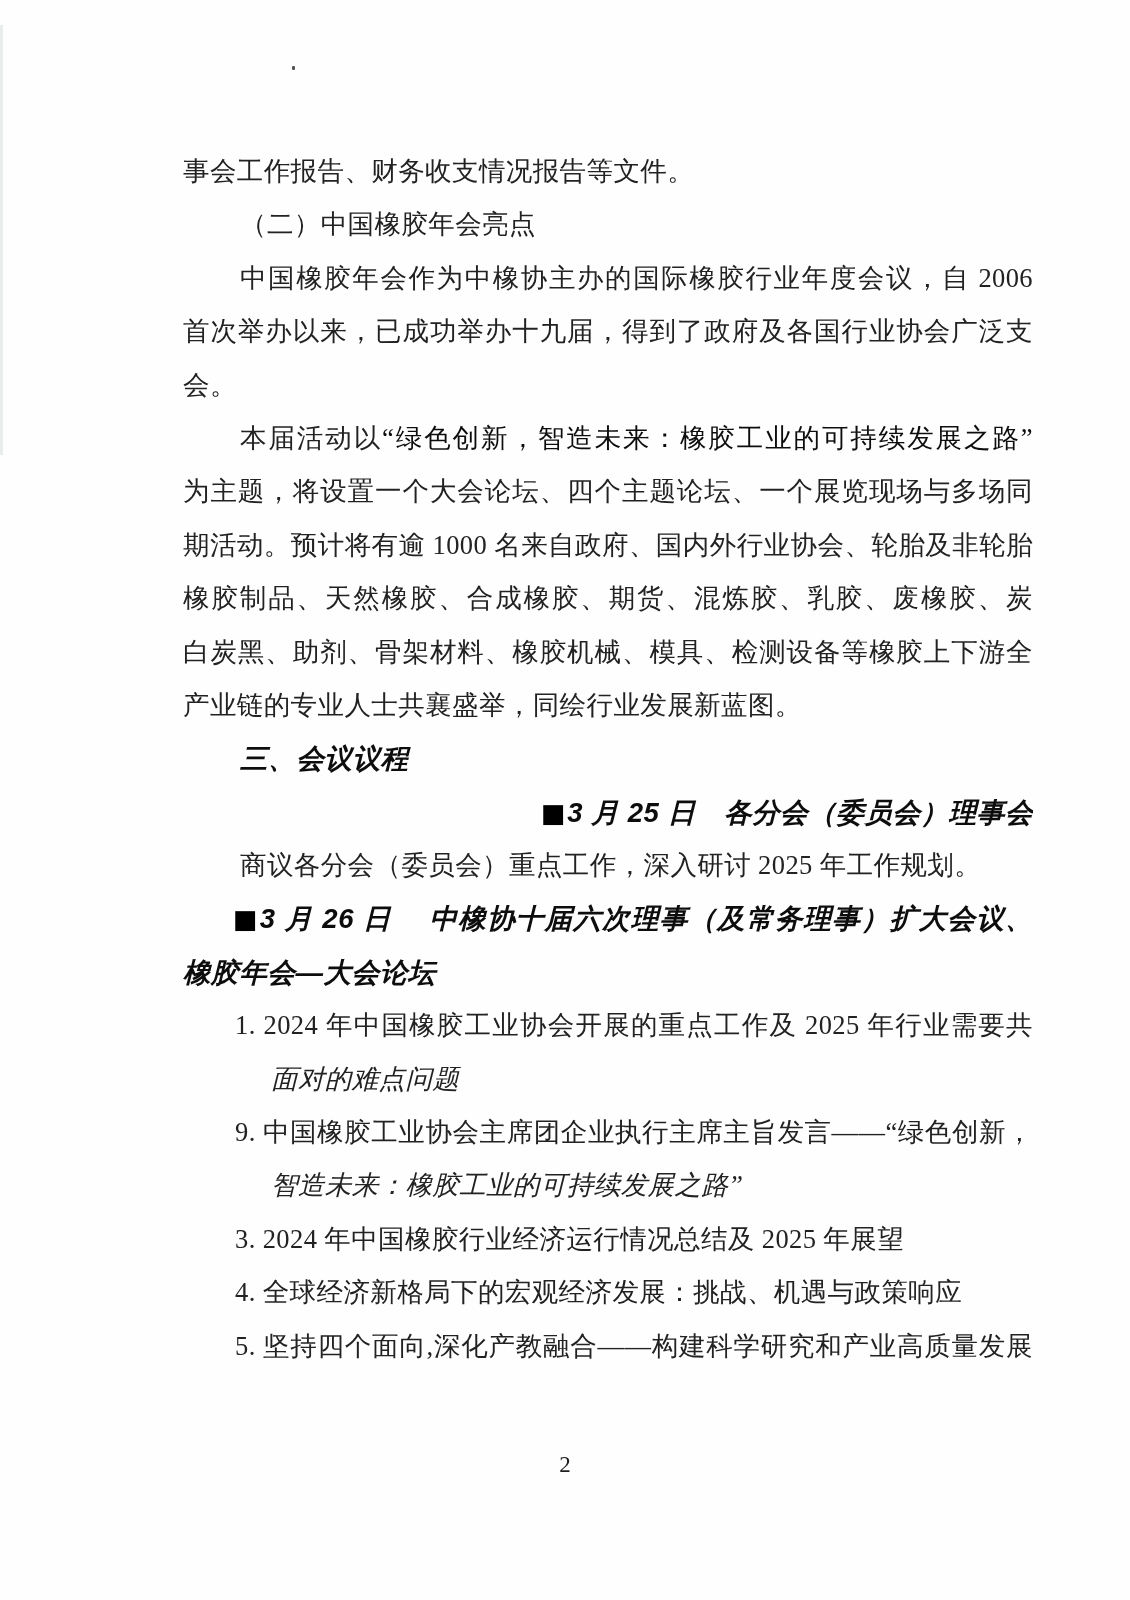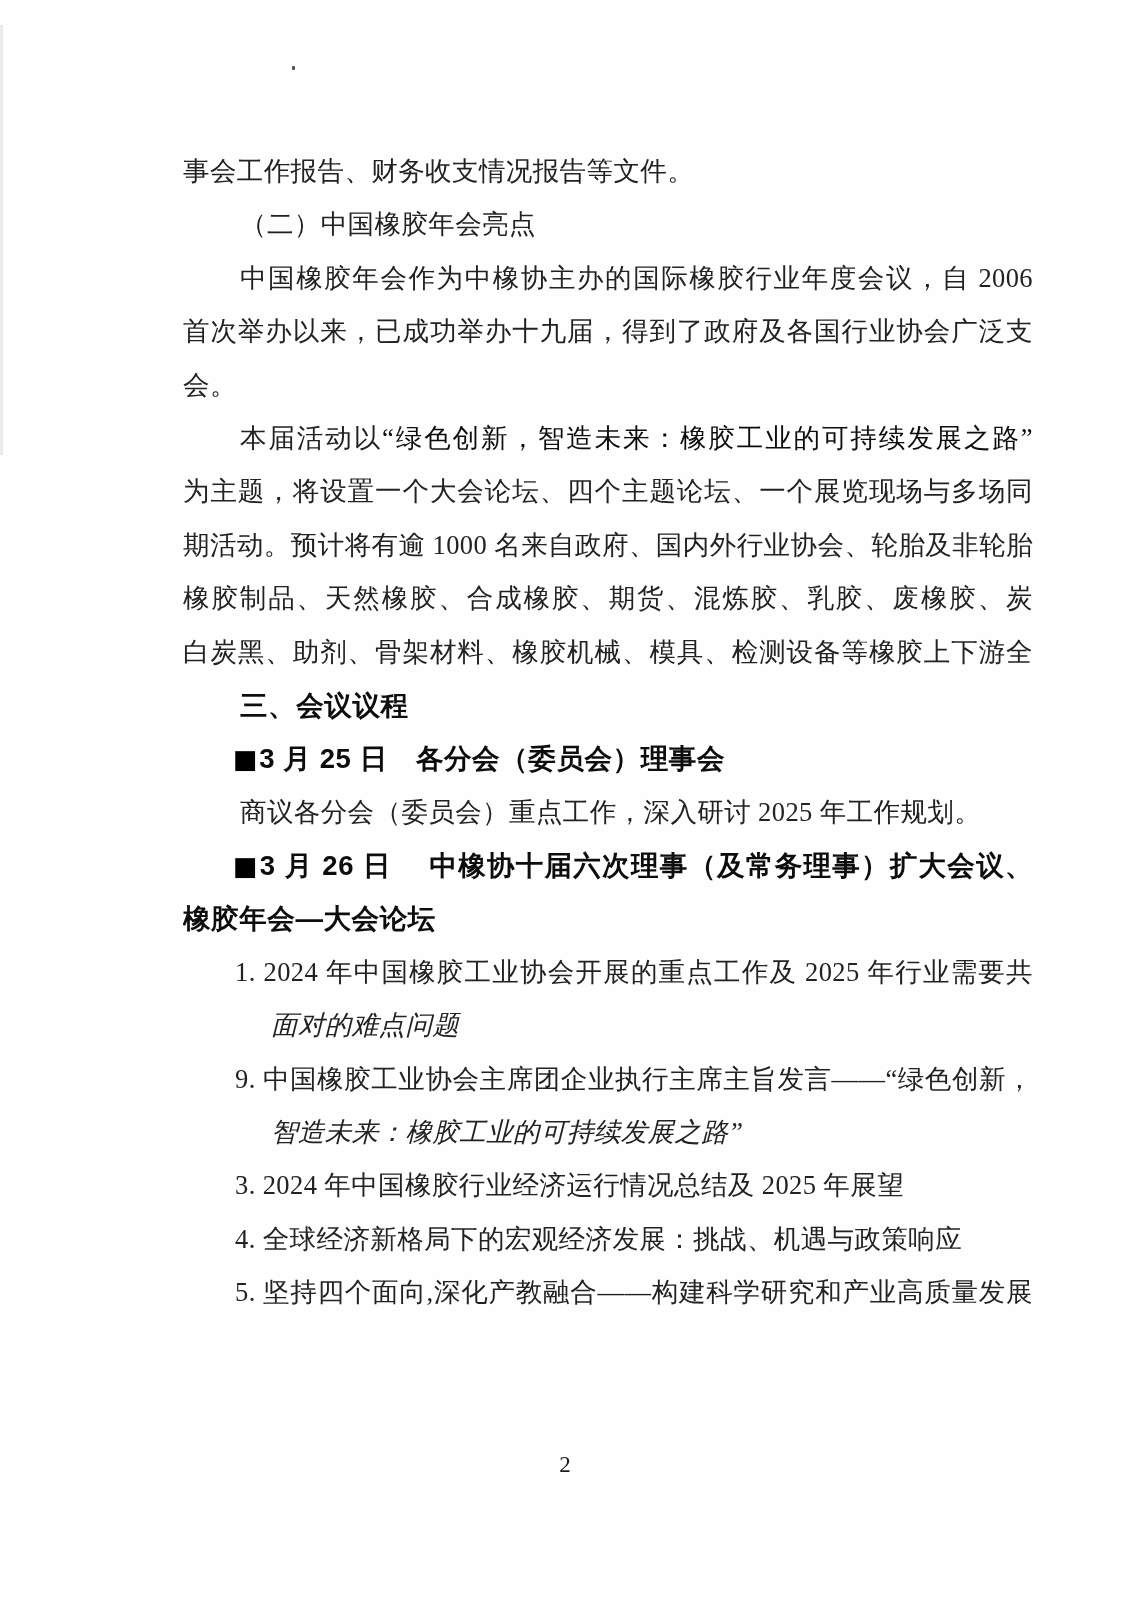--- a/index.html
+++ b/index.html
@@ -42,29 +42,30 @@
     letter-spacing: 0.4px;
     white-space: pre-wrap;
     overflow: hidden;
     text-align: left;
   }
   .line.stretch {
     text-align: justify;
     text-align-last: justify;
   }
   .ind2 { padding-left: 57px; }
-  .indB { padding-left: 50px; }
+  .indB { padding-left: 50px; text-align: right; }
   .indN { padding-left: 52px; }
   .indC { padding-left: 88px; font-style: italic; }
   .heading {
     font-family: "Liberation Sans", "DejaVu Sans", sans-serif;
     font-weight: 700;
     color: #0d0d0d;
     font-size: 27.5px;
     letter-spacing: 0.6px;
+    font-style: italic;
   }
   .seg-bold {
     font-weight: 400;
     color: #0d0d0d;
   }
   .sq {
     color: #000000;
     font-family: "DejaVu Sans", sans-serif;
     font-size: 26px;
     margin-right: 1px;
@@ -88,20 +89,21 @@
       <div class="line"><span>事会工作报告、财务收支情况报告等文件。</span></div>
       <div class="line ind2"><span>（二）中国橡胶年会亮点</span></div>
       <div class="line ind2 stretch"><span>中国橡胶年会作为中橡协主办的国际橡胶行业年度会议，自 2006 年</span></div>
       <div class="line  stretch"><span>首次举办以来，已成功举办十九届，得到了政府及各国行业协会广泛支</span></div>
       <div class="line"><span>会。</span></div>
       <div class="line ind2 stretch"><span class="seg-normal">本届活动以</span><span class="seg-bold">“绿色创新，智造未来：橡胶工业的可持续发展之路”</span></div>
       <div class="line  stretch"><span>为主题，将设置一个大会论坛、四个主题论坛、一个展览现场与多场同</span></div>
       <div class="line  stretch"><span>期活动。预计将有逾 1000 名来自政府、国内外行业协会、轮胎及非轮胎</span></div>
       <div class="line  stretch"><span>橡胶制品、天然橡胶、合成橡胶、期货、混炼胶、乳胶、废橡胶、炭黑、</span></div>
       <div class="line  stretch"><span>白炭黑、助剂、骨架材料、橡胶机械、模具、检测设备等橡胶上下游全</span></div>
+      <div class="line"><span>产业链的专业人士共襄盛举，同绘行业发展新蓝图。</span></div>
       <div class="line ind2 heading"><span>三、会议议程</span></div>
       <div class="line indB heading"><span class="sq">■</span><span>3 月 25 日　各分会（委员会）理事会</span></div>
       <div class="line ind2"><span>商议各分会（委员会）重点工作，深入研讨 2025 年工作规划。</span></div>
       <div class="line indB heading stretch"><span class="sq">■</span><span>3 月 26 日　 中橡协十届六次理事（及常务理事）扩大会议、中国</span></div>
       <div class="line heading"><span>橡胶年会—大会论坛</span></div>
       <div class="line indN stretch"><span>1. 2024 年中国橡胶工业协会开展的重点工作及 2025 年行业需要共同</span></div>
       <div class="line indC"><span>面对的难点问题</span></div>
       <div class="line indN stretch"><span>9. 中国橡胶工业协会主席团企业执行主席主旨发言——“绿色创新，</span></div>
       <div class="line indC"><span>智造未来：橡胶工业的可持续发展之路”</span></div>
       <div class="line indN"><span>3. 2024 年中国橡胶行业经济运行情况总结及 2025 年展望</span></div>

